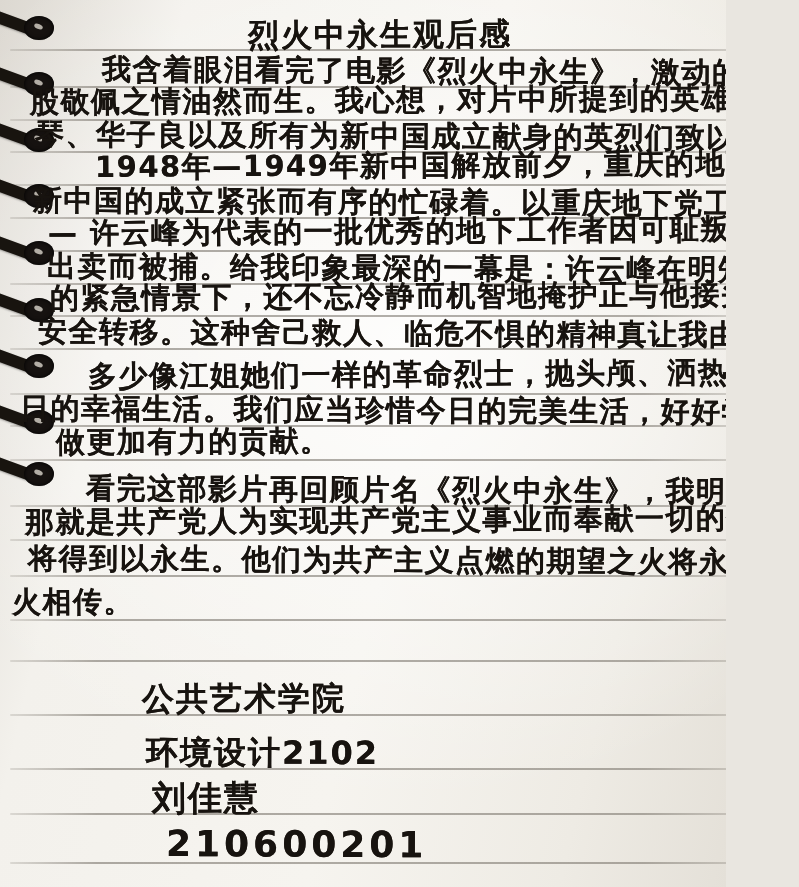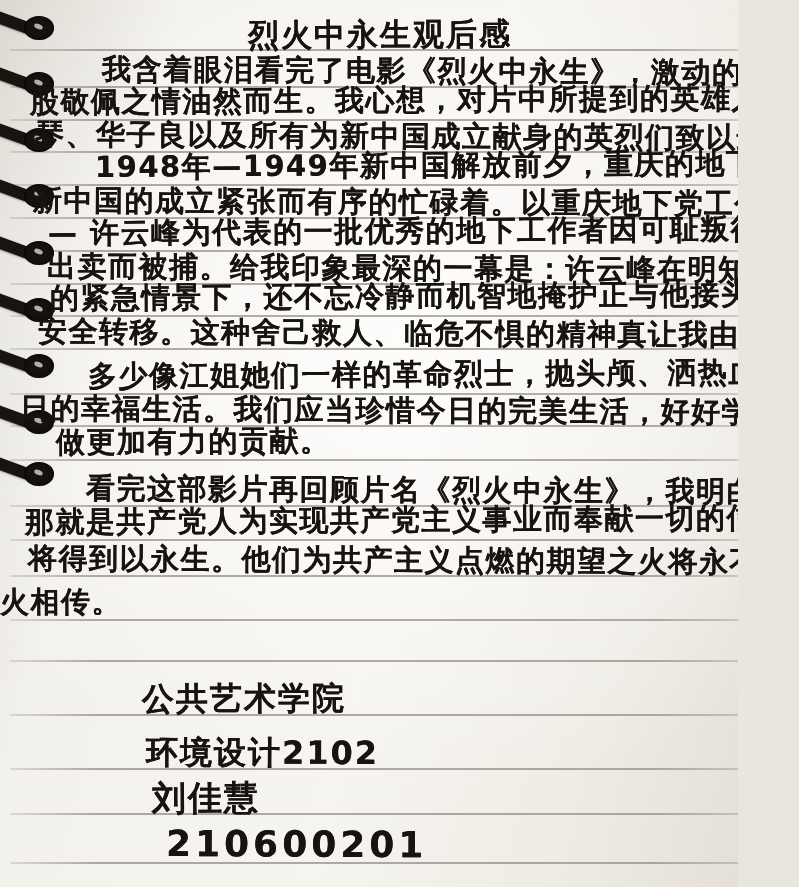--- a/index.html
+++ b/index.html
@@ -7,21 +7,20 @@
     width:799px;height:887px;overflow:hidden;
     font-family:"DejaVu Sans",sans-serif;
     background:#e9e6e0;
   }
   .photo{
     position:relative;width:726px;height:887px;overflow:hidden;
     background:
       radial-gradient(120% 85% at 55% 38%, rgba(255,255,255,.8), rgba(255,255,255,0) 62%),
       linear-gradient(103deg,#dcd8d1 0%,#f3f1ec 20%,#f6f4ef 55%,#eeebe4 82%,#e4e0d8 100%);
     background-color:#f1efe9;
-    padding-left:12px;
   }
   
   .rule{
     position:absolute;left:10px;right:-4px;height:2px;
     background:linear-gradient(to right, rgba(105,99,90,.18), rgba(105,99,90,.52) 12%, rgba(105,99,90,.5) 88%, rgba(105,99,90,.25));
     border-radius:1px;
   }
   
   .coil{position:absolute;left:-16px;width:92px;height:34px;pointer-events:none;}
   .coil .wire{
@@ -139,21 +138,21 @@
     <div class="hl" style="left:48px;top:219px">— 许云峰为代表的一批优秀的地下工作者因可耻叛徒甫志高的</div>
     <div class="hl" style="left:47px;top:252px">出卖而被捕。给我印象最深的一幕是：许云峰在明知即将被捕</div>
     <div class="hl" style="left:50px;top:284px">的紧急情景下，还不忘冷静而机智地掩护正与他接头的李敬兴同志</div>
     <div class="hl" style="left:38px;top:317px">安全转移。这种舍己救人、临危不惧的精神真让我由衷的敬佩。</div>
     <div class="hl" style="left:88px;top:362px">多少像江姐她们一样的革命烈士，抛头颅、洒热血，才换来我们今</div>
     <div class="hl" style="left:20px;top:394px">日的幸福生活。我们应当珍惜今日的完美生活，好好学习，长大以后为祖国</div>
     <div class="hl" style="left:56px;top:428px">做更加有力的贡献。</div>
     <div class="hl" style="left:86px;top:474px">看完这部影片再回顾片名《烈火中永生》，我明白了其中的寓意，</div>
     <div class="hl" style="left:25px;top:508px">那就是共产党人为实现共产党主义事业而奉献一切的信念、和坚强、意志</div>
     <div class="hl" style="left:28px;top:544px">将得到以永生。他们为共产主义点燃的期望之火将永不熄灭、薪</div>
-    <div class="hl" style="left:0;top:588px">火相传。</div>
+    <div class="hl" style="left:12px;top:588px">火相传。</div>
   </div>
 
   <div>
     <div class="hl sig" style="left:142px;top:683px">公共艺术学院</div>
     <div class="hl sig" style="left:146px;top:736px">环境设计2102</div>
     <div class="hl sig" style="left:152px;top:781px;font-size:34px">刘佳慧</div>
     <div class="hl sig-id" style="left:166px;top:826px">210600201</div>
   </div>
 
 </div>

